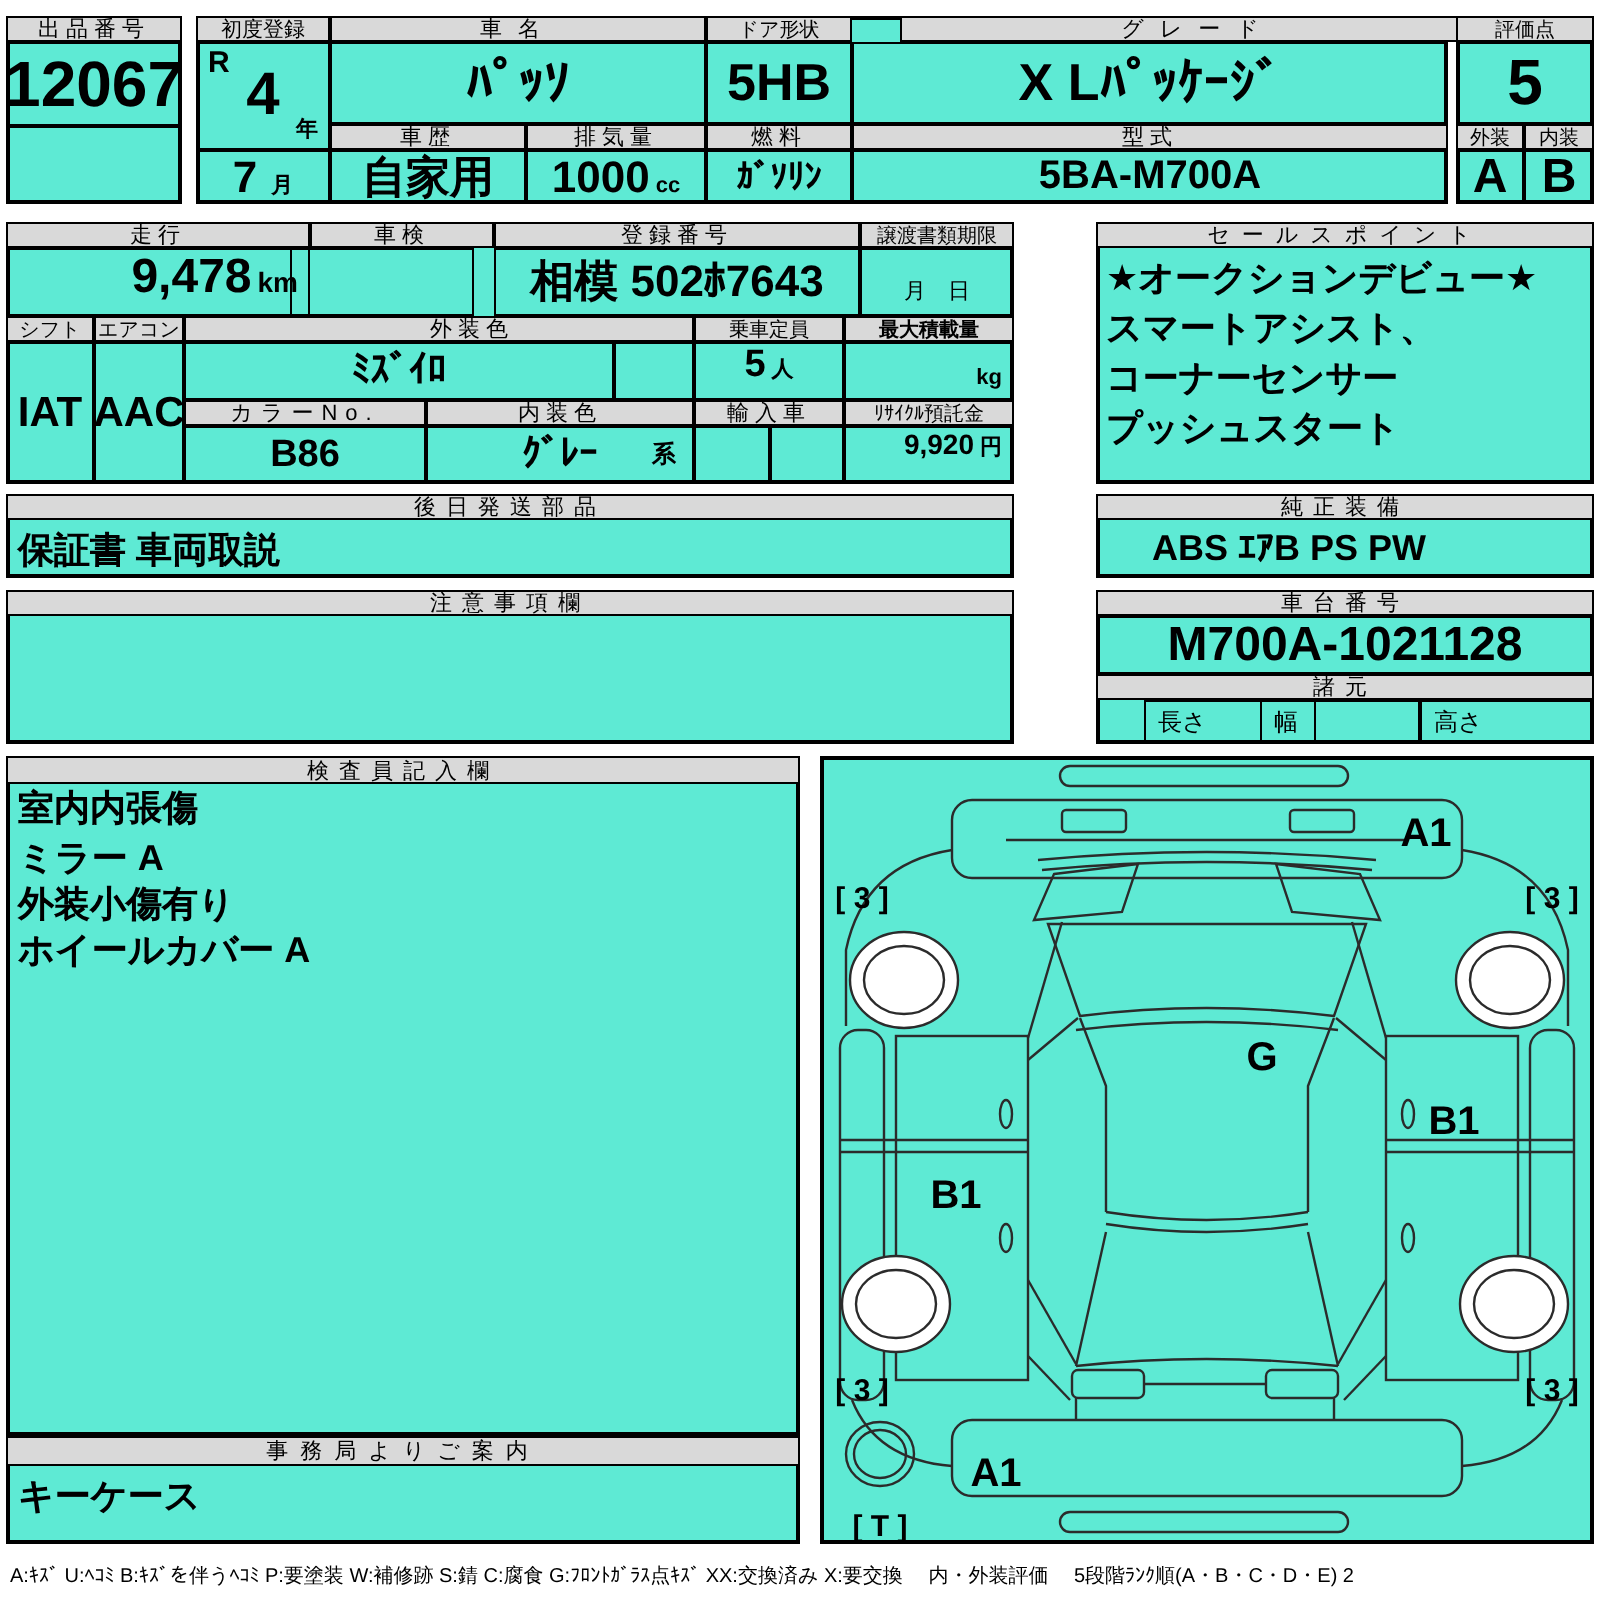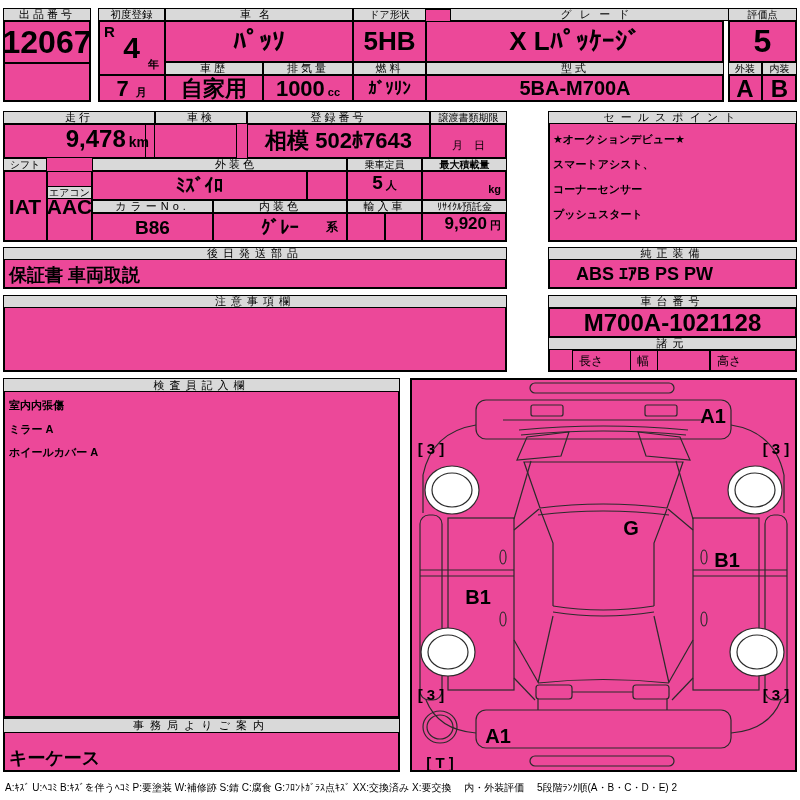--- a/index.html
+++ b/index.html
@@ -1,34 +1,34 @@
 <!DOCTYPE html>
 <html><head>
 <meta charset="utf-8">
 <style>
   html,body{margin:0;padding:0;background:#fff;}
   *{box-sizing:border-box;}
   .sheet{position:relative;width:800px;height:800px;background:#fff;color:#000;
          font-family:"Liberation Sans","DejaVu Sans",sans-serif;overflow:hidden;}
   .abs{position:absolute;}
-  .box{position:absolute;border:2px solid #000;background:#ec4899;}
+  .box{position:absolute;border:2px solid #000;background:#5eead4;}
   .h{position:absolute;background:#d9d9d9;border:1px solid #000;display:flex;align-items:center;
      justify-content:center;font-size:11px;letter-spacing:3px;white-space:nowrap;overflow:hidden;}
   .h.tight{letter-spacing:0;font-size:10px;}
   .h.wide{letter-spacing:8px;}
   .h.bold{font-weight:bold;letter-spacing:0;}
   .c{position:absolute;border:1px solid #000;display:flex;align-items:center;justify-content:center;
      font-weight:bold;white-space:nowrap;overflow:hidden;}
   .c .unit{font-size:11px;font-weight:bold;margin-left:3px;}
   .c.right{justify-content:flex-end;padding-right:5px;}
   .c.left{justify-content:flex-start;padding-left:6px;}
   .c.bottom{align-items:flex-end;padding-bottom:4px;}
   .baseline{align-items:baseline;}
   .list{position:absolute;font-weight:bold;}
-  .list div{line-height:25px;font-size:11px;}
+  .list div{line-height:25px;font-size:18px;}
   .footer{position:absolute;font-size:10px;white-space:nowrap;letter-spacing:0;}
   svg text{font-family:"Liberation Sans","DejaVu Sans",sans-serif;}
 </style>
 </head>
 <body>
 
 <div class="sheet">
 
   <div class="box" style="left:3px;top:8px;width:88px;height:94px;"></div>
   <div class="h" style="left:3px;top:8px;width:88px;height:13px;">出品番号</div>
@@ -87,21 +87,21 @@
   <div class="c baseline" style="left:145px;top:124px;width:92px;height:34px;gap:1px;text-align:right;">
     <span style="font-size:22px;">09</span>
     <span class="unit">年</span>
     <span style="font-size:22px;margin-top:35px;">07</span>
     <span class="unit">月</span>
   </div>
   <div class="c" style="left:247px;top:124px;width:183px;height:34px;font-size:22px;">相模 502ﾎ7643</div>
   <div class="c bottom" style="left:430px;top:124px;width:77px;height:34px;font-size:11px;font-weight:normal;">月　日</div>
 
   <div class="h tight" style="left:3px;top:158px;width:44px;height:13px;">シフト</div>
-  <div class="h tight" style="left:47px;top:158px;width:45px;height:13px;margin-top:28px;">エアコン</div>
+  <div class="h tight" style="left:47px;top:158px;width:45px;height:13px;">エアコン</div>
   <div class="c" style="left:47px;top:171px;width:45px;height:71px;font-size:21px;">AAC</div>
   <div class="c" style="left:3px;top:171px;width:44px;height:71px;font-size:21px;">IAT</div>
 
   <div class="h" style="left:92px;top:158px;width:255px;height:13px;padding-left:33px;">外装色</div>
   <div class="h tight" style="left:347px;top:158px;width:75px;height:13px;">乗車定員</div>
   <div class="h tight bold" style="left:422px;top:158px;width:85px;height:13px;">最大積載量</div>
   <div class="c" style="left:92px;top:171px;width:215px;height:29px;font-size:19px;">ﾐｽﾞｲﾛ</div>
   <div class="c" style="left:307px;top:171px;width:40px;height:29px;"></div>
   <div class="c baseline" style="left:347px;top:171px;width:75px;height:29px;">
     <span style="font-size:19px;">5</span>
@@ -114,21 +114,21 @@
   <div class="h" style="left:347px;top:200px;width:75px;height:13px;">輸入車</div>
   <div class="h tight" style="left:422px;top:200px;width:85px;height:13px;">ﾘｻｲｸﾙ預託金</div>
   <div class="c" style="left:92px;top:213px;width:121px;height:29px;font-size:19px;">B86</div>
   <div class="c" style="left:213px;top:213px;width:134px;height:29px;">
     <span style="font-size:19px;">ｸﾞﾚｰ</span>
     <span class="abs" style="right:8px;bottom:5px;font-size:12px;">系</span>
   </div>
   <div class="c" style="left:347px;top:213px;width:38px;height:29px;"></div>
   <div class="c" style="left:385px;top:213px;width:37px;height:29px;"></div>
   <div class="c right baseline" style="left:422px;top:213px;width:85px;height:29px;">
-    <span style="font-size:17px;">9,920</span>
+    <span style="font-size:14px;">9,920</span>
     <span class="unit">円</span>
   </div>
 
   <div class="box" style="left:548px;top:111px;width:249px;height:131px;"></div>
   <div class="h" style="left:548px;top:111px;width:249px;height:13px;letter-spacing:6px;">セールスポイント</div>
   <div class="list" style="left:553px;top:127px;width:240px;">
     <div>★オークションデビュー★</div>
     <div>スマートアシスト、</div>
     <div>コーナーセンサー</div>
     <div>プッシュスタート</div>
@@ -152,26 +152,27 @@
   <div class="h" style="left:548px;top:337px;width:249px;height:13px;letter-spacing:5px;">諸元</div>
   <div class="c left" style="left:548px;top:350px;width:86px;height:22px;font-size:12px;font-weight:normal;margin-left:24px;">長さ</div>
   <div class="c left" style="left:630px;top:350px;width:80px;height:22px;font-size:12px;font-weight:normal;">幅</div>
   <div class="c left" style="left:710px;top:350px;width:87px;height:22px;font-size:12px;font-weight:normal;">高さ</div>
 
   <div class="box" style="left:3px;top:378px;width:397px;height:340px;"></div>
   <div class="h" style="left:3px;top:378px;width:397px;height:14px;letter-spacing:5px;">検査員記入欄</div>
   <div class="list" style="left:9px;top:395px;width:385px;">
     <div style="line-height:23px;font-family:Liberation Mono, monospace;">室内内張傷</div>
     <div style="line-height:23px;">ミラー A</div>
+    <div style="line-height:23px;">外装小傷有り</div>
     <div style="line-height:23px;">ホイールカバー A</div>
   </div>
 
   <div class="box" style="left:3px;top:718px;width:397px;height:54px;"></div>
   <div class="h" style="left:3px;top:718px;width:397px;height:15px;letter-spacing:6px;">事務局よりご案内</div>
-  <div class="c left" style="left:3px;top:733px;width:397px;height:39px;font-size:18px;border:none;align-items:flex-start;padding-top:13px;">キーケース</div>
+  <div class="c left" style="left:3px;top:733px;width:397px;height:39px;font-size:18px;border:none;align-items:flex-start;padding-top:3px;">キーケース</div>
 
   <div class="box" style="left:410px;top:378px;width:387px;height:394px;">
     <svg width="383" height="390" viewBox="0 0 383 390">
       <g stroke="#2b2b2b" stroke-width="1.2" fill="none">
 
         <rect x="118" y="3" width="144" height="10" rx="5"></rect>
 
         <path d="M 64,45 Q 20,52 11,95 L 11,133"></path>
         <path d="M 319,45 Q 363,52 372,95 L 372,133"></path>
         <path d="M 64,353 Q 26,350 14,320"></path>

